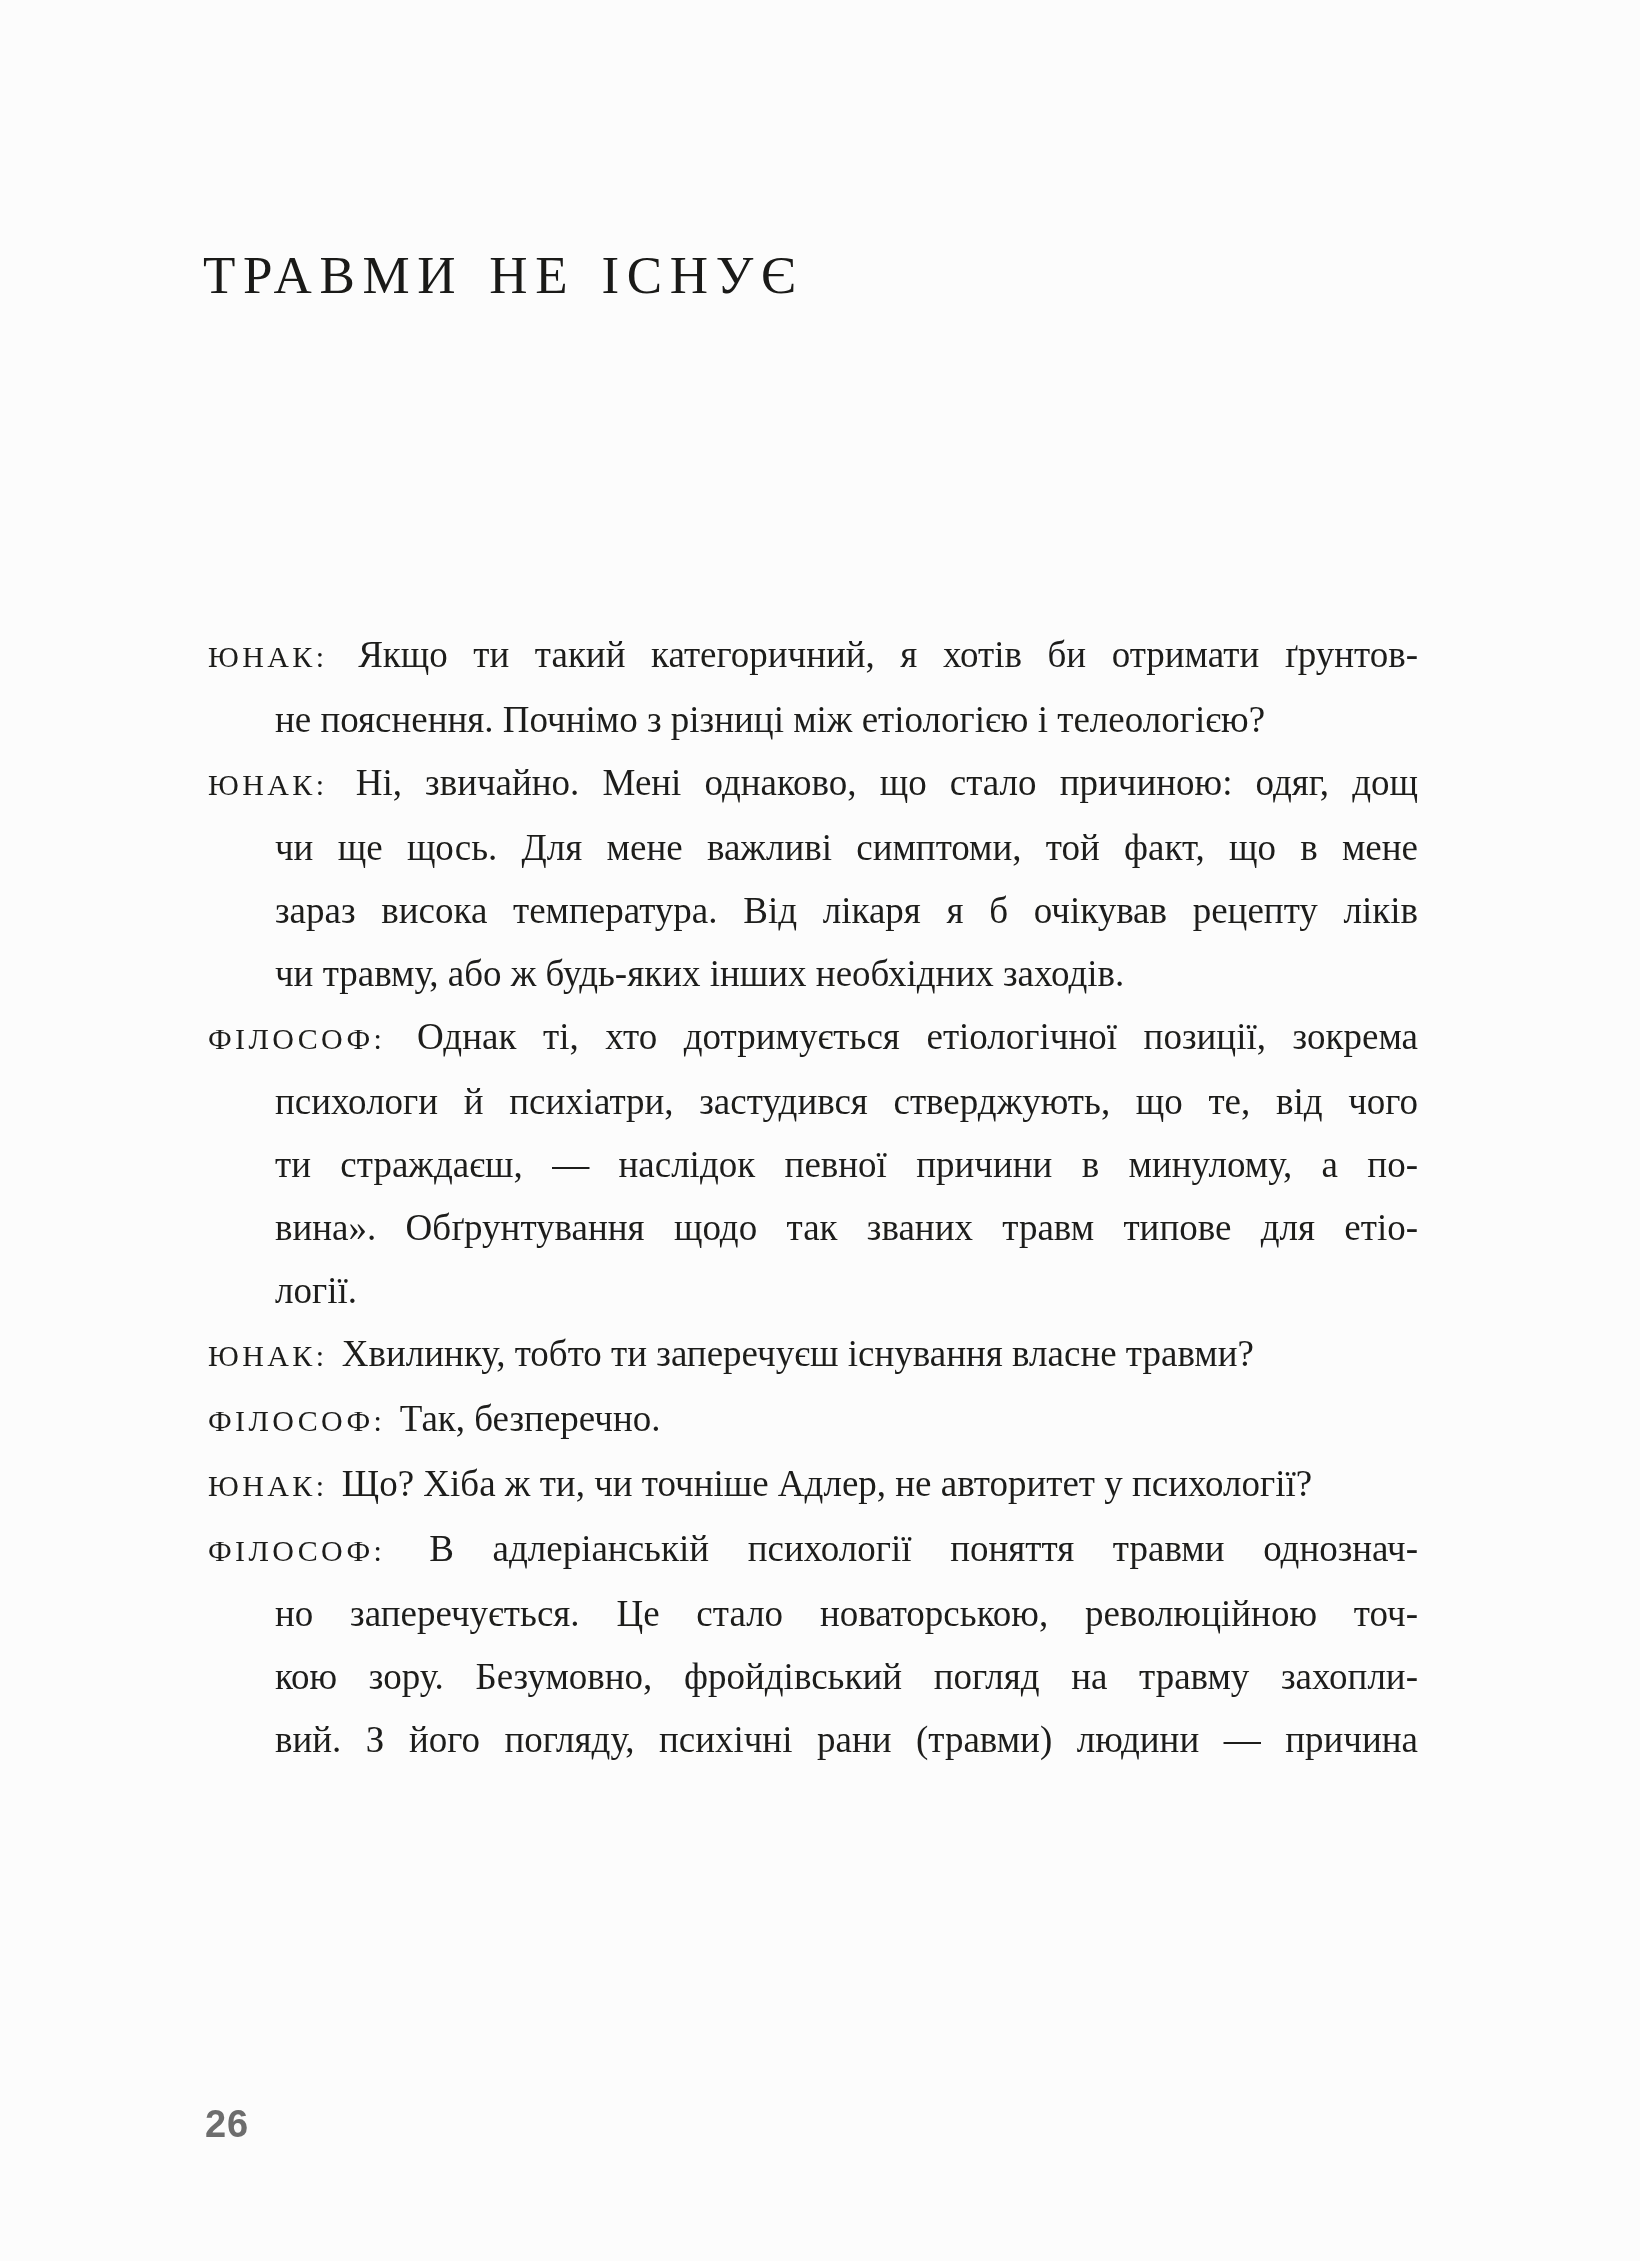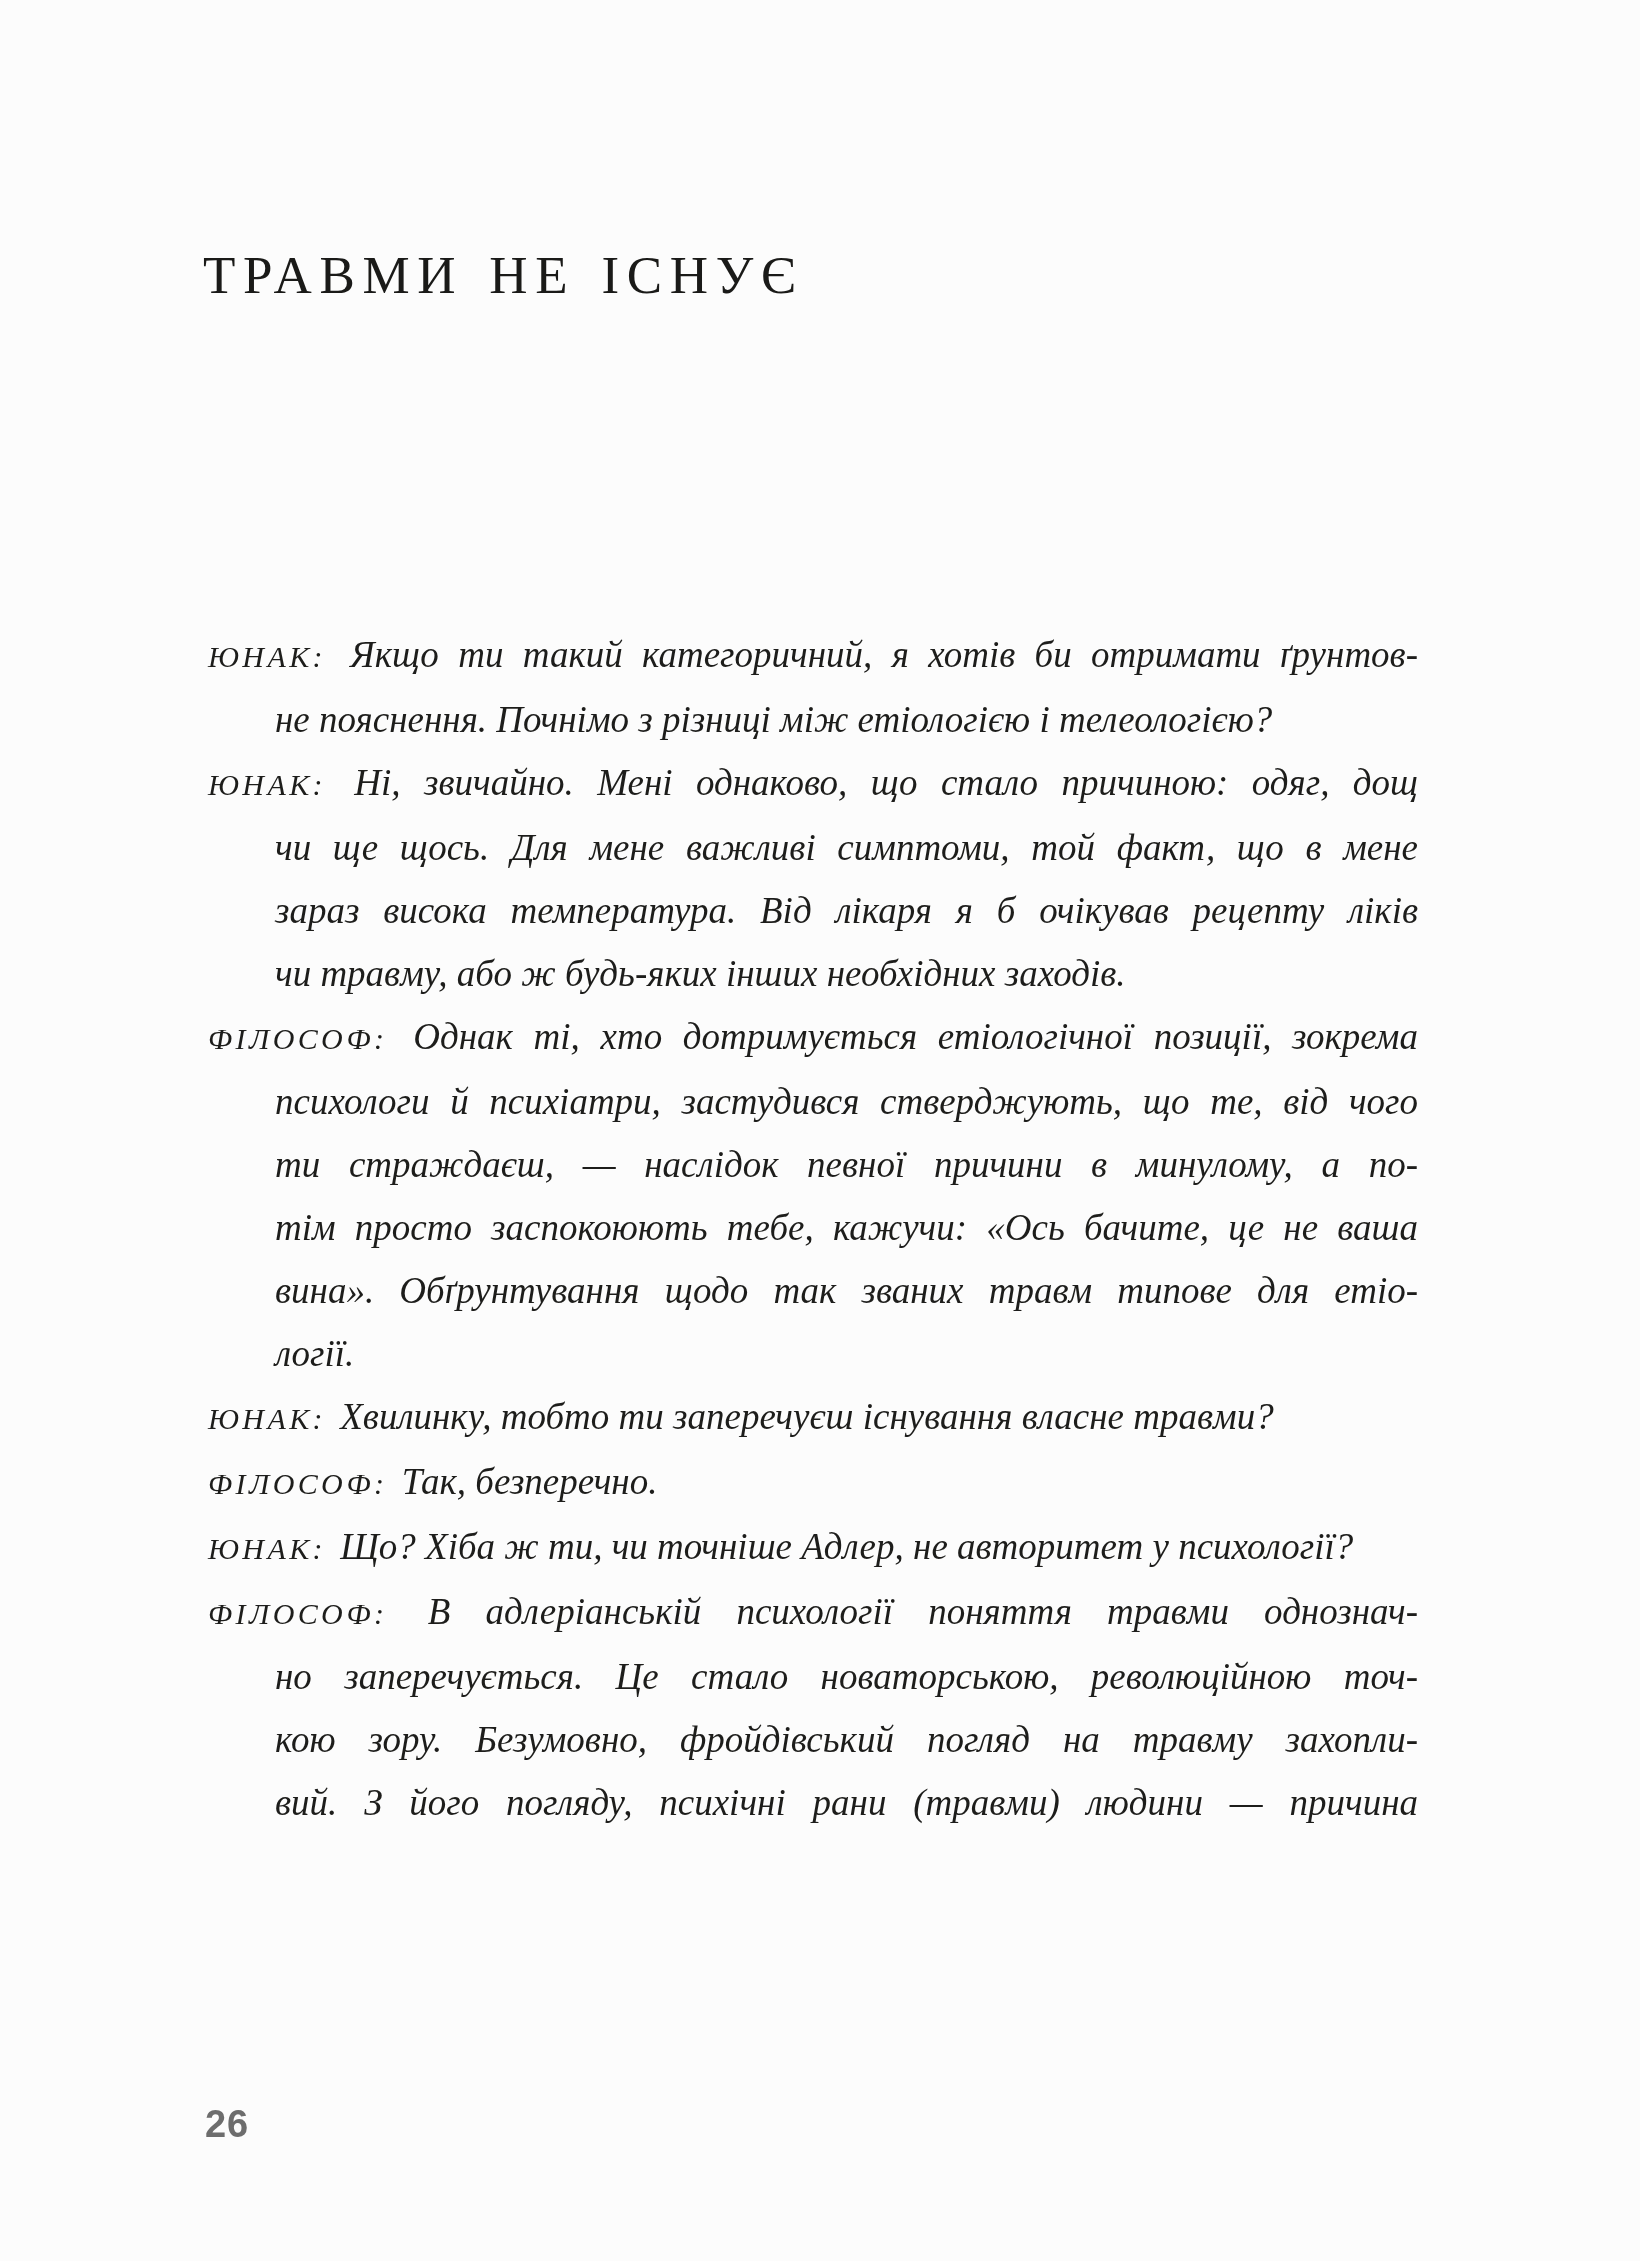--- a/index.html
+++ b/index.html
@@ -37,21 +37,20 @@
     top: 623px;
     width: 1210px;
     font-size: 37px;
     line-height: 63px;
     color: #1d1d1b;
   }
   .para { margin: 0; }
   .line {
     text-align: justify;
     text-align-last: justify;
-    font-style: italic;
   }
   .line.cont { padding-left: 67px; }
   .line.last { text-align-last: left; }
   .speaker {
     font-size: 30px;
     letter-spacing: 3.4px;
     padding-right: 5.1px;
   }
   .page-number {
     position: absolute;
@@ -79,21 +78,20 @@
       <div class="para">
         <div class="line"><span class="speaker">ЮНАК:</span> Ні, звичайно. Мені однаково, що стало причиною: одяг, дощ</div>
         <div class="line cont">чи ще щось. Для мене важливі симптоми, той факт, що в мене</div>
         <div class="line cont">зараз висока температура. Від лікаря я б очікував рецепту ліків</div>
         <div class="line cont last">чи травму, або ж будь-яких інших необхідних заходів.</div>
       </div>
       <div class="para">
         <div class="line"><span class="speaker">ФІЛОСОФ:</span> Однак ті, хто дотримується етіологічної позиції, зокрема</div>
         <div class="line cont">психологи й психіатри, застудився стверджують, що те, від чого</div>
         <div class="line cont">ти страждаєш, — наслідок певної причини в минулому, а по-</div>
-        <div class="line cont">тім просто заспокоюють тебе, кажучи: «Ось бачите, це не ваша</div>
         <div class="line cont">вина». Обґрунтування щодо так званих травм типове для етіо-</div>
         <div class="line cont last">логії.</div>
       </div>
       <div class="para">
         <div class="line last"><span class="speaker">ЮНАК:</span> Хвилинку, тобто ти заперечуєш існування власне травми?</div>
       </div>
       <div class="para">
         <div class="line last"><span class="speaker">ФІЛОСОФ:</span> Так, безперечно.</div>
       </div>
       <div class="para">

